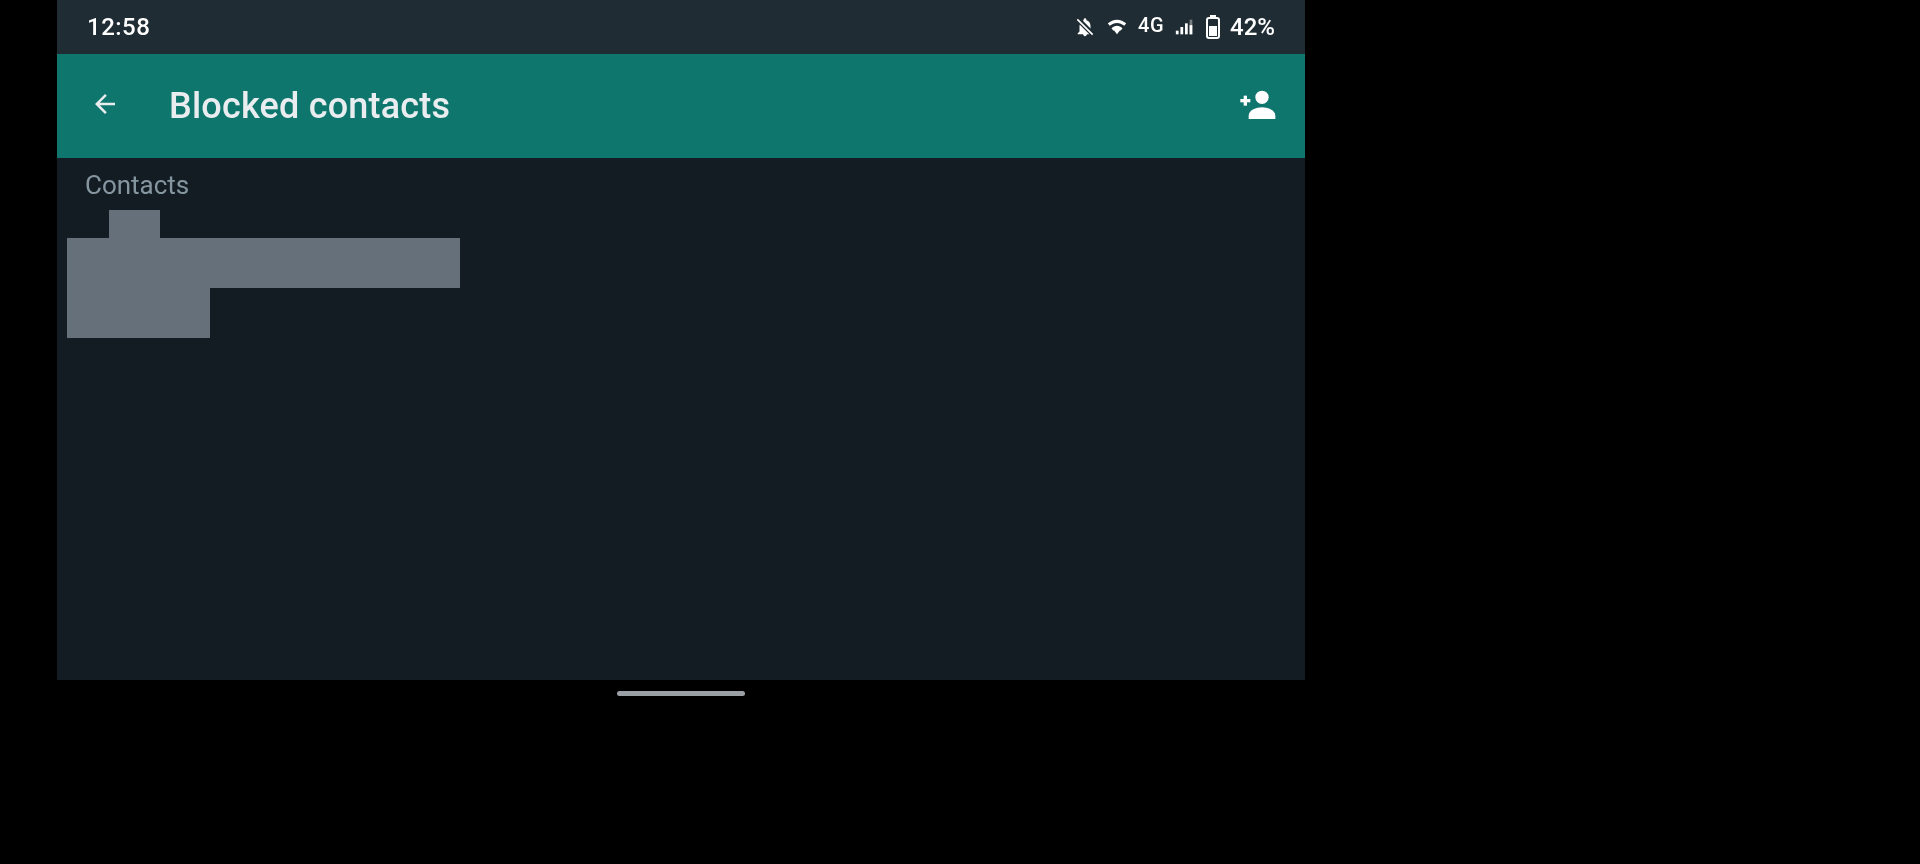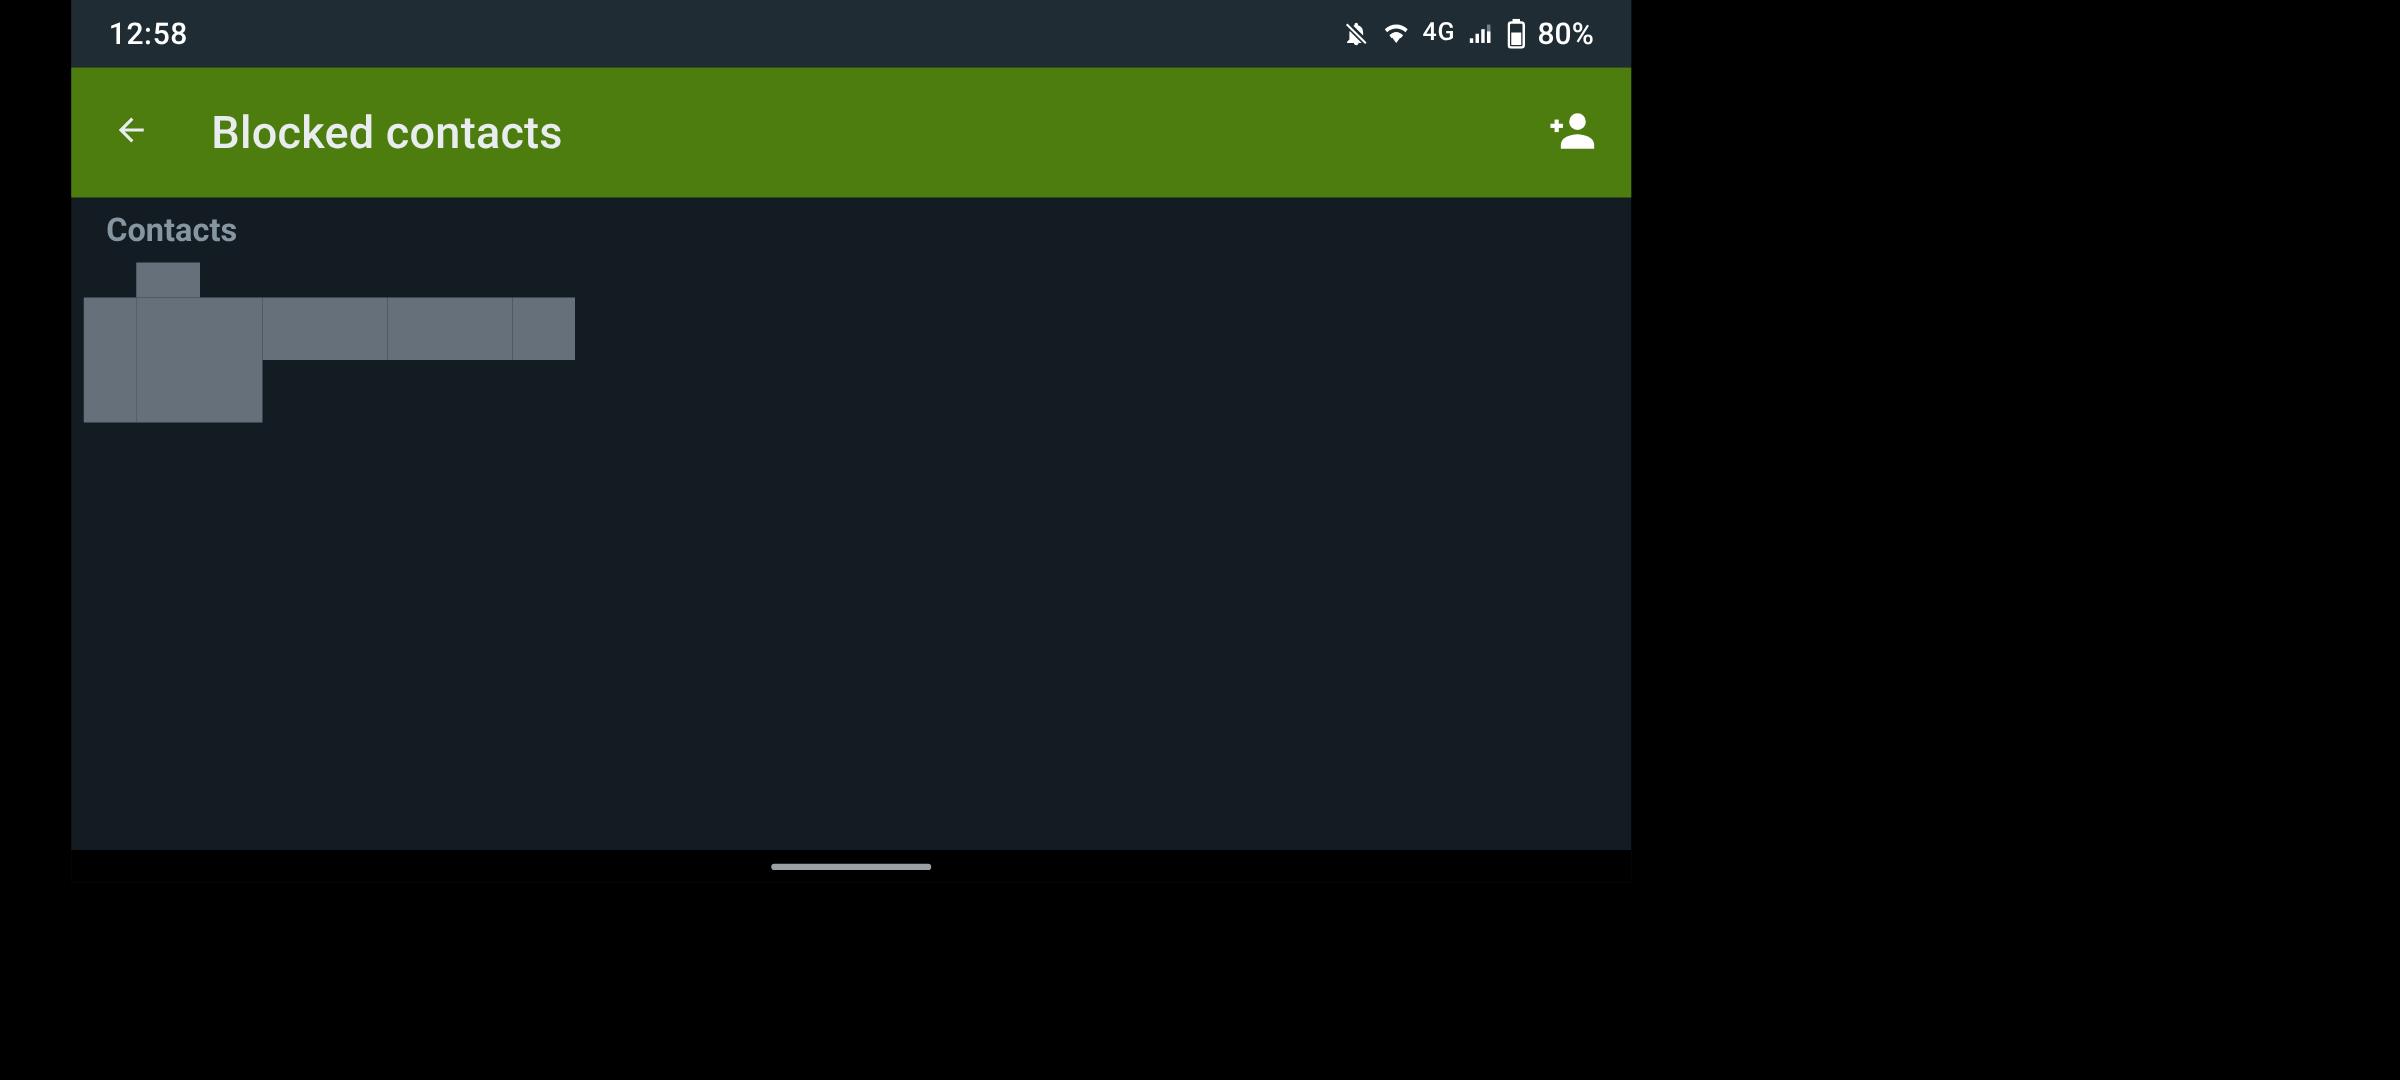--- a/index.html
+++ b/index.html
@@ -36,21 +36,21 @@
     .status-right .icon { display: inline-flex; align-items: center; justify-content: center; }
     .status-right svg { display: block; }
     .network-label { font-size: 20px; font-weight: 500; letter-spacing: 0.5px; }
     .battery-pct { font-size: 24px; font-weight: 500; }
     
     .app-bar {
       position: absolute;
       left: 0; right: 0;
       top: 54px;
       height: 104px;
-      background: #4d7c0f;
+      background: #0f766e;
       display: flex;
       align-items: center;
       padding: 0 24px 0 24px;
     }
     .app-bar .back-btn {
       width: 48px; height: 48px;
       display: inline-flex; align-items: center; justify-content: center;
       cursor: pointer;
       border-radius: 24px;
     }
@@ -72,21 +72,21 @@
       position: absolute;
       left: 0; right: 0;
       top: 158px;
       bottom: 26px;
       overflow: hidden;
     }
     .section-header {
       padding: 12px 28px 10px 28px;
       color: #8696a0;
       font-size: 26px;
-      font-weight: 700;
+      font-weight: 400;
     }
     .contact-row {
       position: relative;
       width: 100%;
       height: 140px;
       cursor: pointer;
     }
     
     .mosaic {
       position: absolute;
@@ -165,21 +165,21 @@
           <rect x="17" y="10" width="3" height="10"></rect>
         </svg>
       </span>
       <span class="icon">
         <svg width="14" height="24" viewBox="0 0 14 24" aria-hidden="true">
           <rect x="4" y="0" width="6" height="3" fill="#fff"></rect>
           <rect x="1" y="3" width="12" height="20" rx="2" ry="2" fill="none" stroke="#fff" stroke-width="2"></rect>
           <rect x="3" y="11" width="8" height="10" fill="#fff"></rect>
         </svg>
       </span>
-      <span class="battery-pct">80%</span>
+      <span class="battery-pct">42%</span>
     </div>
   </div>
 
   <div class="app-bar">
     <div class="back-btn">
       <span class="sr-only">Back</span>
       <span>
         <svg width="30" height="30" viewBox="0 0 24 24" fill="#e9edef" aria-hidden="true">
           <path d="M20 11H7.83l5.59-5.59L12 4l-8 8 8 8 1.41-1.41L7.83 13H20v-2z"></path>
         </svg>

